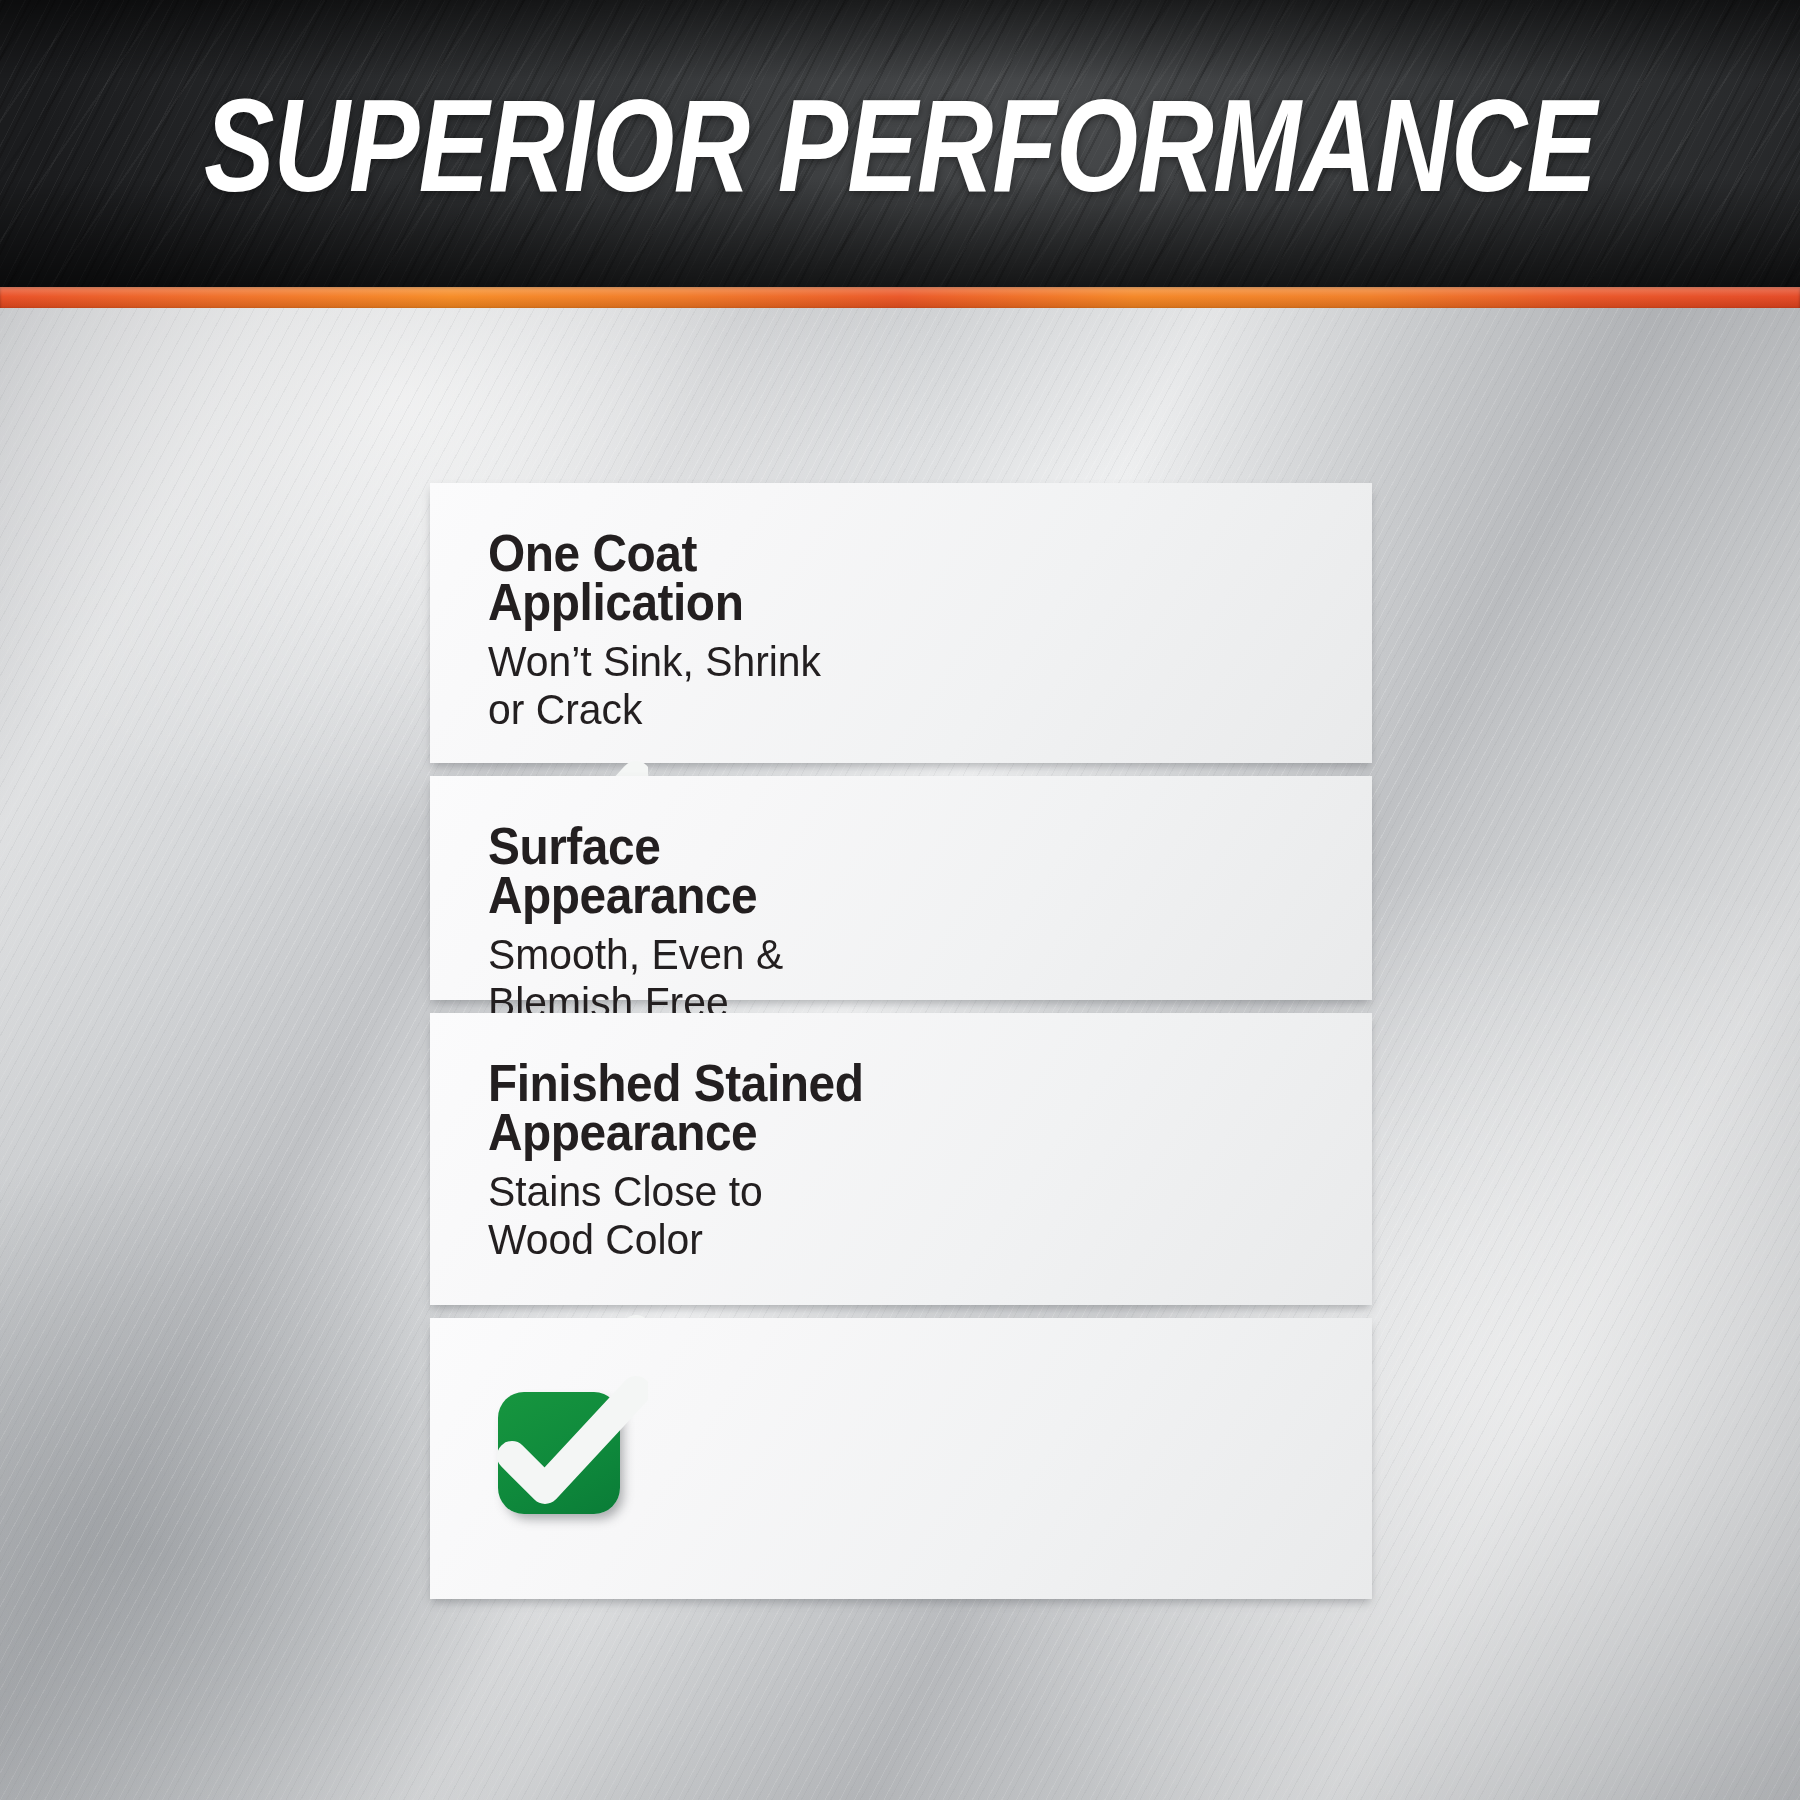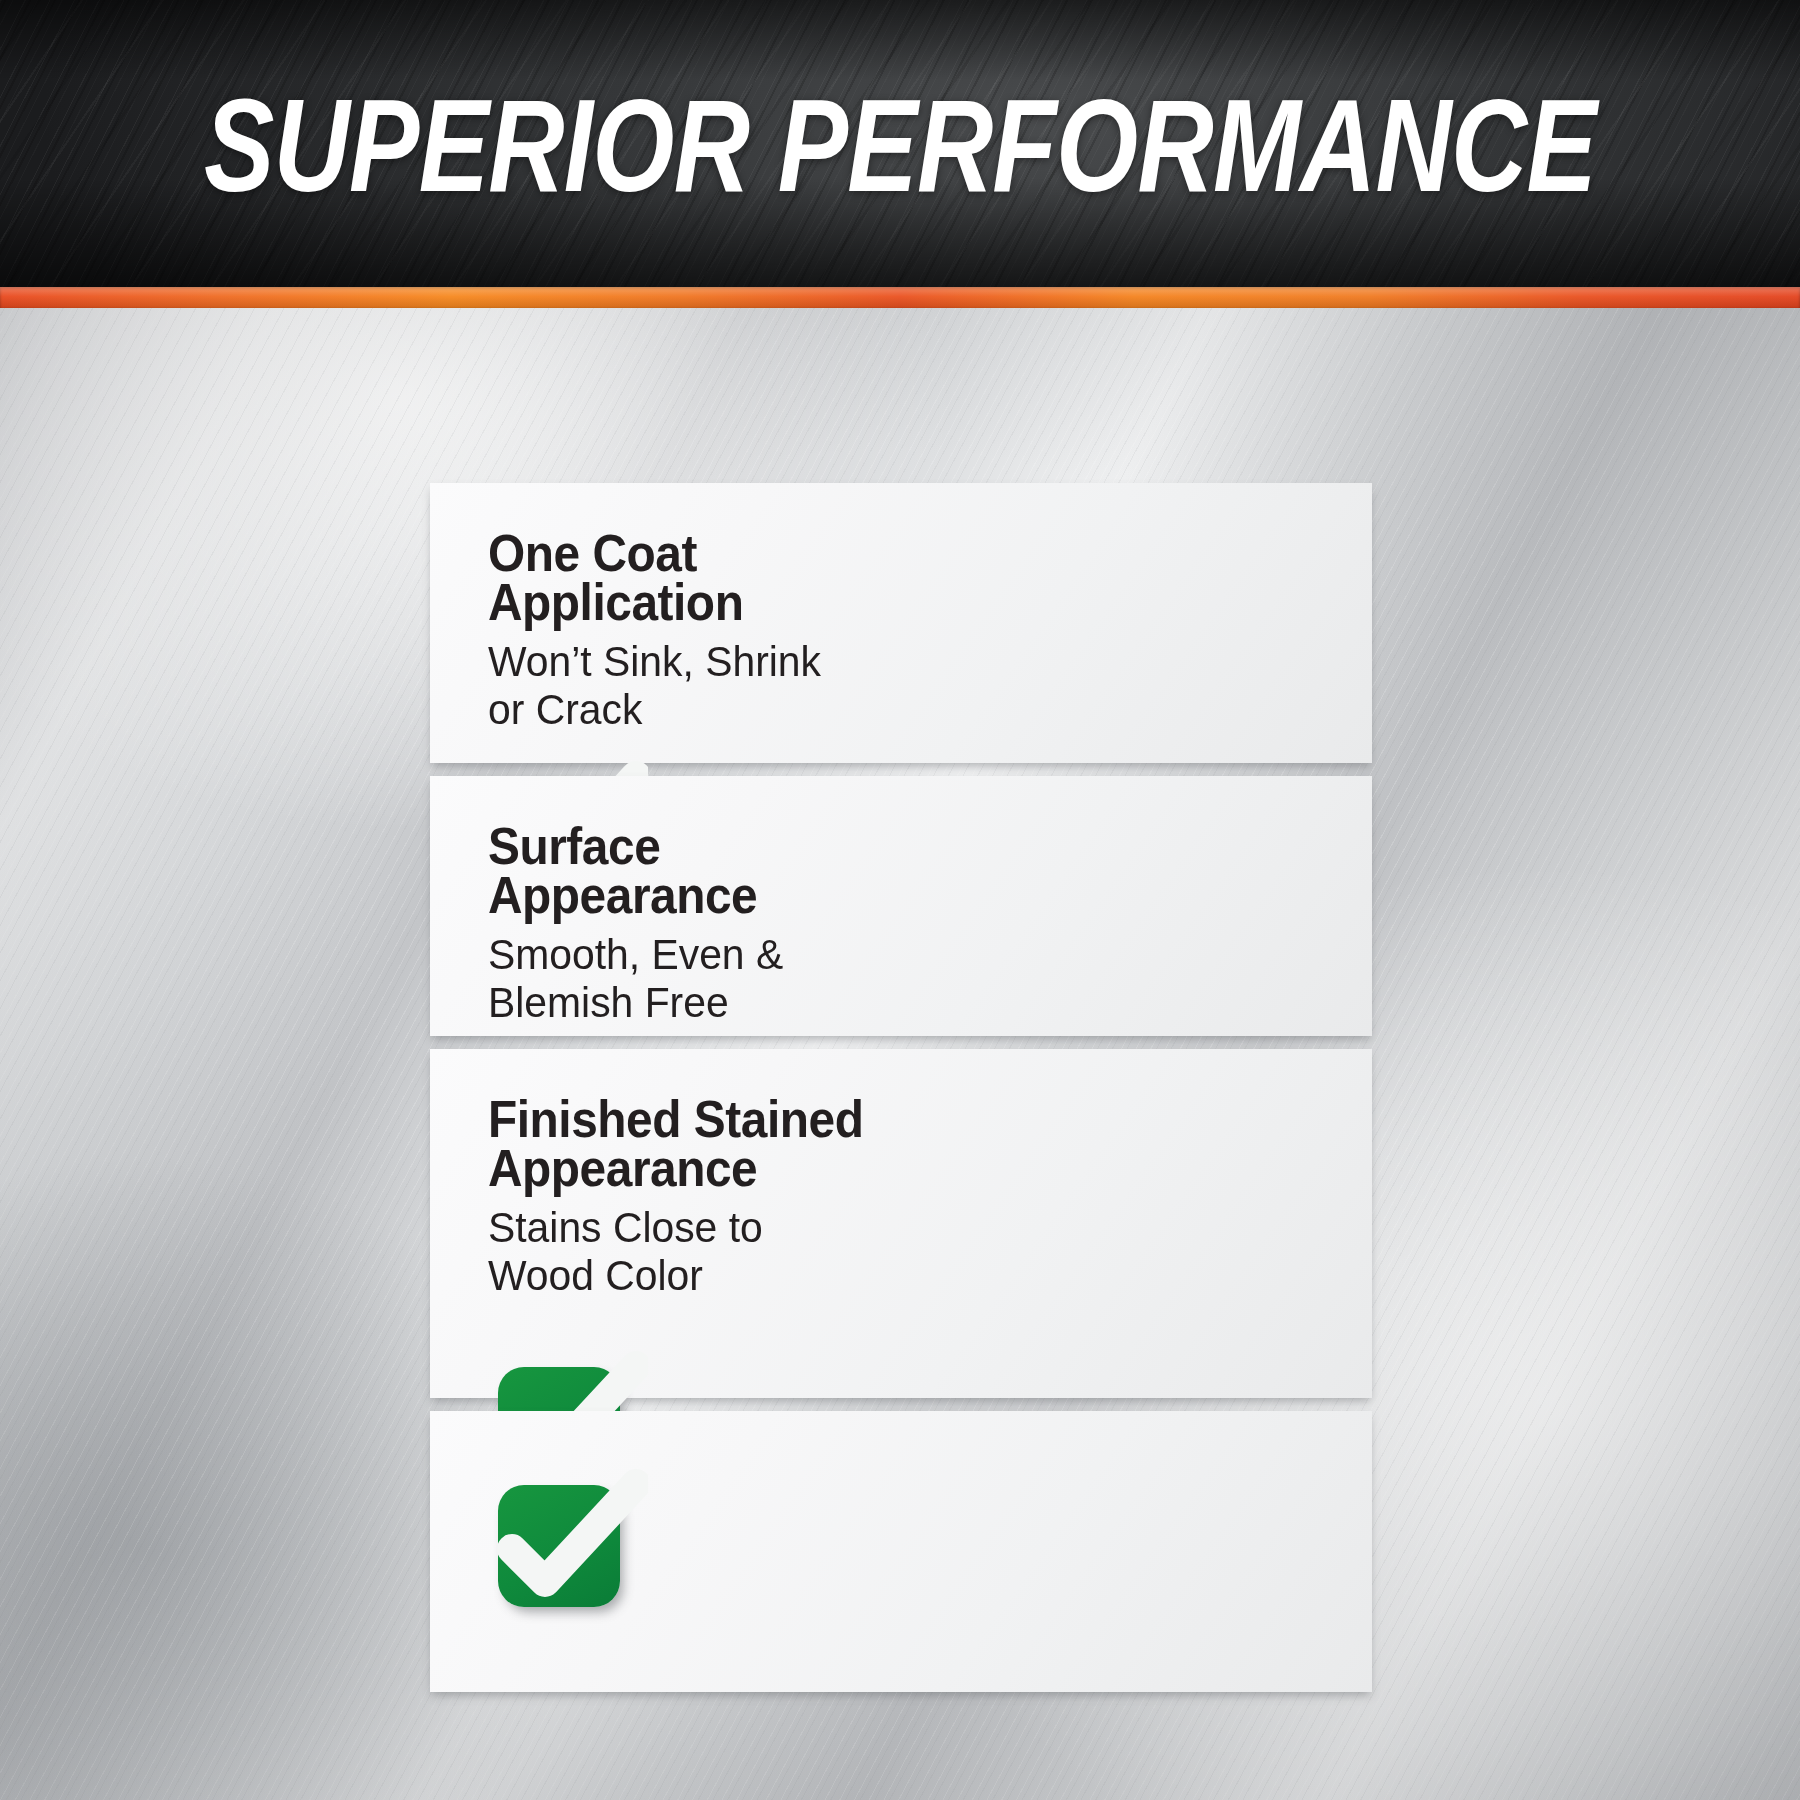--- a/index.html
+++ b/index.html
@@ -105,22 +105,22 @@
     width:942px;
     background:linear-gradient(125deg,#fbfbfc 0%,#f7f7f8 30%,#f1f2f3 62%,#e9eaeb 100%);
     box-shadow:0 5px 9px -2px rgba(90,93,97,.42);
     display:flex; align-items:flex-start; justify-content:space-between;
     padding:42px 58px 38px 58px;
     margin-bottom:13px;
     flex-direction:column;
   }
   .card:last-child{ margin-bottom:0; }
   .card-h1{ height:280px; }
-  .card-h2{ height:260px; }
-  .card-h3{ height:349px;gap:24px; }
+  .card-h2{ height:224px; }
+  .card-h3{ height:292px;gap:24px; }
   .card-h4{ height:281px; }
 
   .card-text{ max-width:600px; padding-top:4px; }
   .card-title{
     font-family:"Liberation Sans Narrow","Liberation Sans",sans-serif;
     font-weight:bold;
     font-size:52px;
     line-height:0.95;
     color:#231f20;
     letter-spacing:-0.5px;

